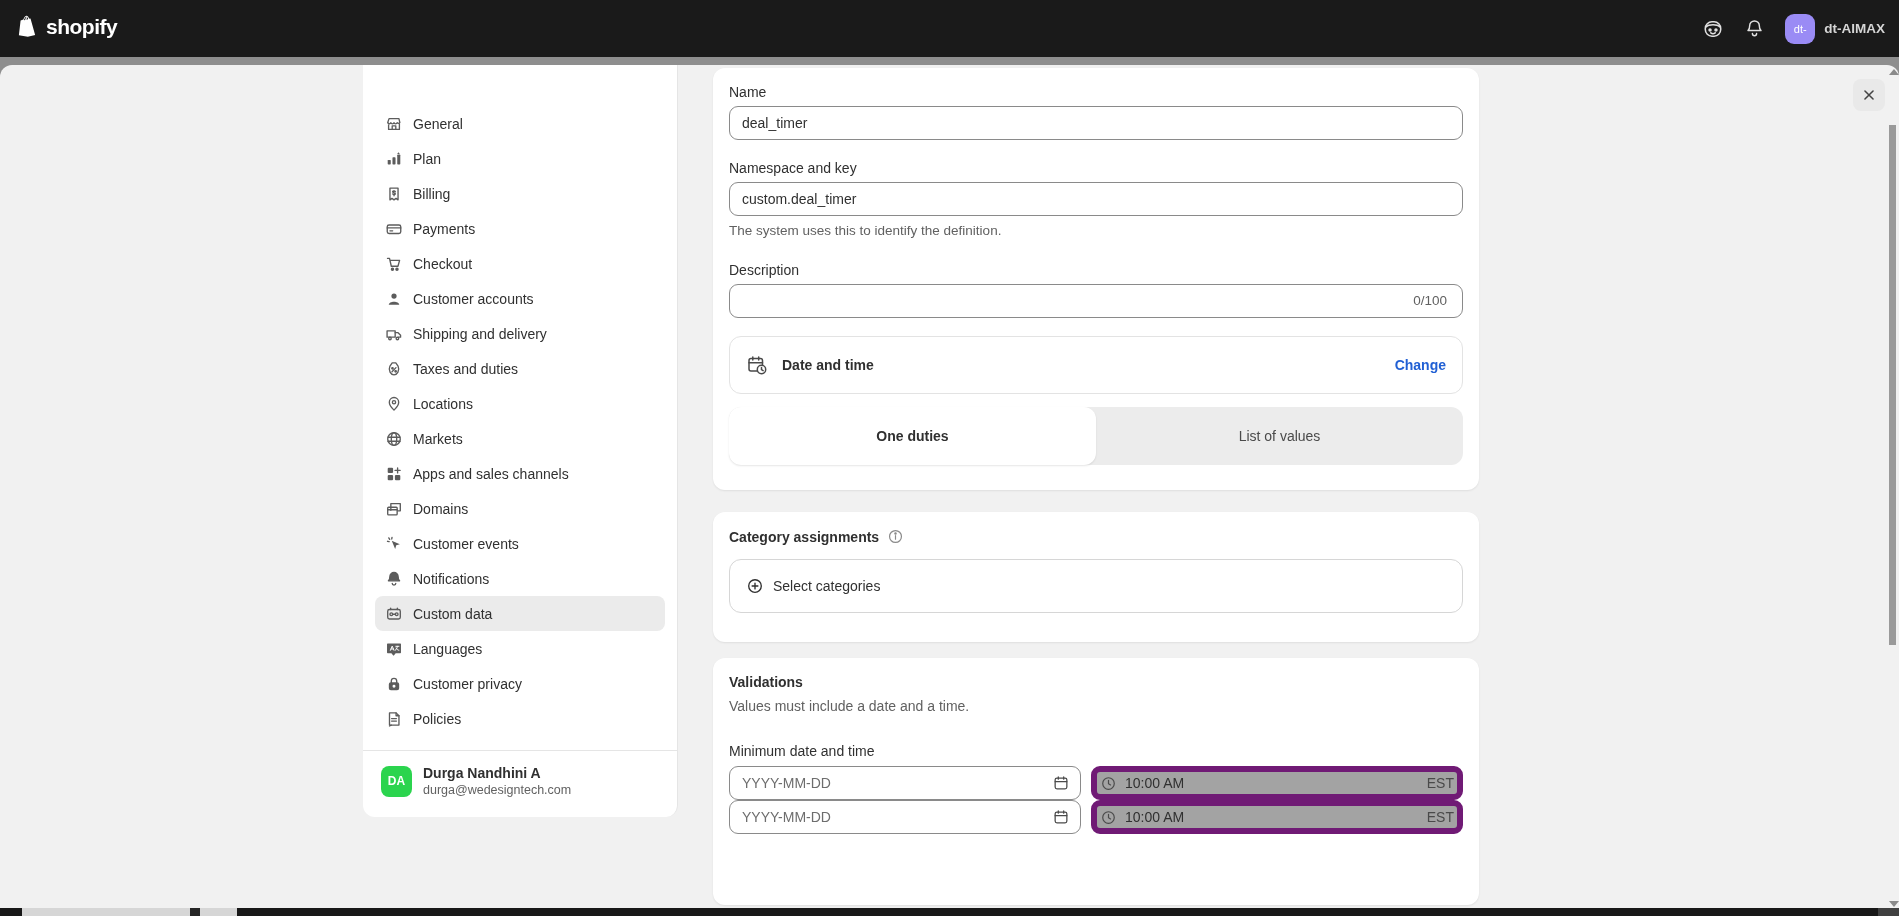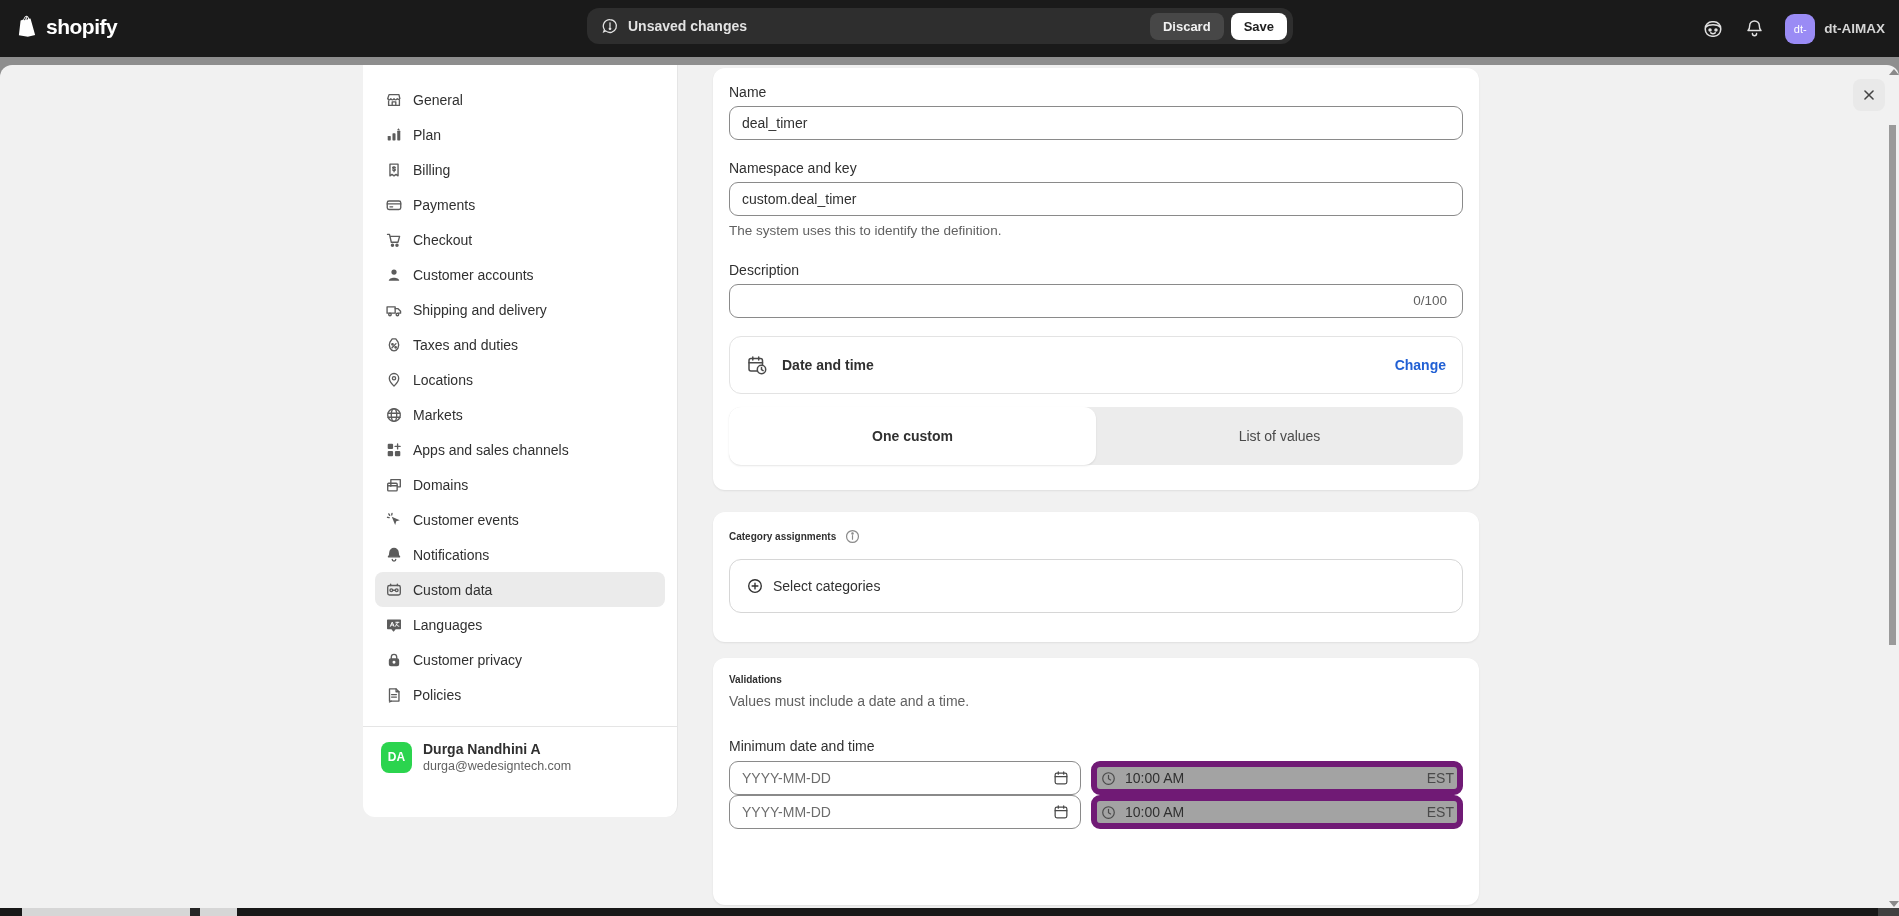--- a/index.html
+++ b/index.html
@@ -31,21 +31,21 @@
   
   .backdrop-band { position:absolute; left:0; top:57px; width:1899px; height:24px;
     background:#8e8e8e; z-index:1; }
   .modal { position:absolute; left:0; top:65px; width:1899px; height:843px;
     background:#f1f1f1; border-radius:12px 12px 0 0; z-index:2; }
 
   
   .sidebar { position:absolute; left:363px; top:0px; width:315px; height:752px;
     background:#ffffff; border-right:1px solid #e5e5e5; border-radius:0 0 12px 12px;
     display:flex; flex-direction:column; }
-  .nav { padding:17px 12px 8px 12px; }
+  .nav { padding:17px 12px 8px 12px;margin-top:24px; }
   .nav-item { display:flex; align-items:center; gap:10px; height:35px;
     padding:0 10px; border-radius:8px; cursor:pointer; }
   .nav-item.selected { background:#ebebeb; }
   .nav-icon { width:18px; height:18px; flex:0 0 18px; }
   .nav-label { font-size:14px; color:#303030; }
   .side-divider { border-top:1px solid #e5e5e5; margin-top:6px; }
   .side-user { display:flex; align-items:center; gap:11px; padding:13px 18px; }
   .user-avatar { width:31px; height:31px; border-radius:8px; background:#2bd44e;
     color:#fff; font-size:12px; font-weight:700; display:flex; align-items:center;
     justify-content:center; }
@@ -75,21 +75,21 @@
     text-decoration:none; cursor:pointer; }
 
   .toggle { margin-top:13px; height:58px; background:#ececec; border-radius:12px;
     display:flex; }
   .toggle-seg { flex:1; display:flex; align-items:center; justify-content:center;
     font-size:14px; color:#4a4a4a; cursor:pointer; border-radius:12px; }
   .toggle-seg.active { background:#fff; color:#303030; font-weight:600;
     box-shadow:0 1px 2px rgba(0,0,0,.1); }
 
   .card-title-row { display:flex; align-items:center; gap:8px; }
-  .card-title { font-size:10px; font-weight:700; color:#303030; }
+  .card-title { font-size:14px; font-weight:700; color:#303030; }
   .select-box { margin-top:14px; height:54px; border:1px solid #d6d6d6; border-radius:12px;
     display:flex; align-items:center; gap:9px; padding:0 16px; cursor:pointer;
     font-size:14px; color:#303030; }
 
   .subtitle { font-size:14px; color:#616161; margin-top:8px; }
   .val-label { font-size:14px; color:#303030; display:block; margin-bottom:7px; }
   .val-row { display:flex; gap:10px; }
   .date-input-wrap { position:relative; width:352px; }
   .date-input-wrap .text-input { padding-right:38px; }
   .date-cal-icon { position:absolute; right:11px; top:8px; }
@@ -313,29 +313,20 @@
 </svg>
 
 <header class="topbar">
   <div class="logo">
     <svg width="26" height="26">
         <use href="#icon-bag"></use>
       </svg>
     <span class="logo-text">shopify</span>
   </div>
 
-  <div class="banner">
-    <svg width="18" height="18">
-        <use href="#icon-alert"></use>
-      </svg>
-    <span class="banner-msg">Unsaved changes</span>
-    <span class="banner-spacer"></span>
-    <button class="btn btn-discard">Discard</button>
-    <button class="btn btn-save">Save</button>
-  </div>
 
   <div class="topbar-right">
     <svg width="22" height="22">
         <use href="#icon-sidekick"></use>
       </svg>
     <svg width="21" height="21">
         <use href="#icon-bell-top"></use>
       </svg>
     <div class="store-chip">
       <div class="store-avatar">dt-</div>
@@ -505,21 +496,21 @@
 
       <div class="type-row">
         <svg width="22" height="22">
             <use href="#icon-calclock"></use>
           </svg>
         <span class="type-label">Date and time</span>
         <a class="link">Change</a>
       </div>
 
       <div class="toggle">
-        <div class="toggle-seg active">One custom</div>
+        <div class="toggle-seg active">One duties</div>
         <div class="toggle-seg">List of values</div>
       </div>
     </section>
 
     <section class="card card-2">
       <div class="card-title-row">
         <span class="card-title">Category assignments</span>
         <svg width="17" height="17">
             <use href="#icon-info"></use>
           </svg>

